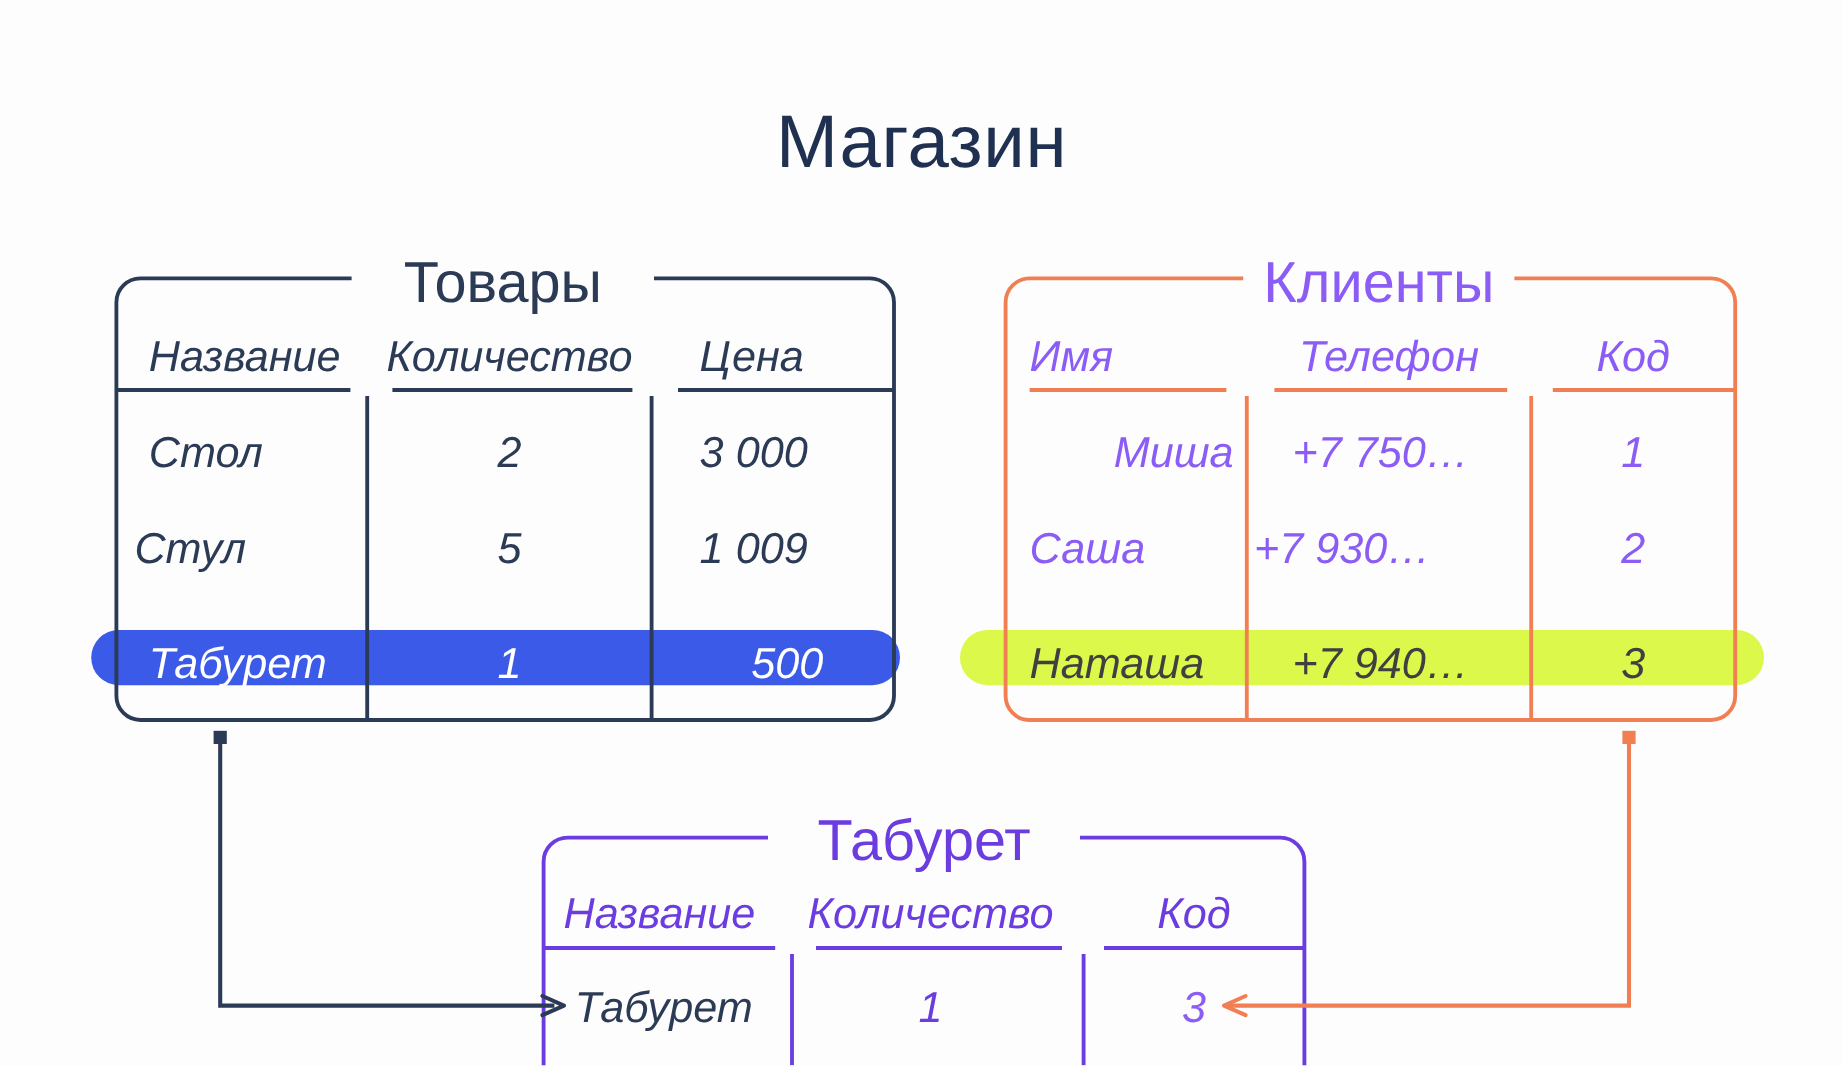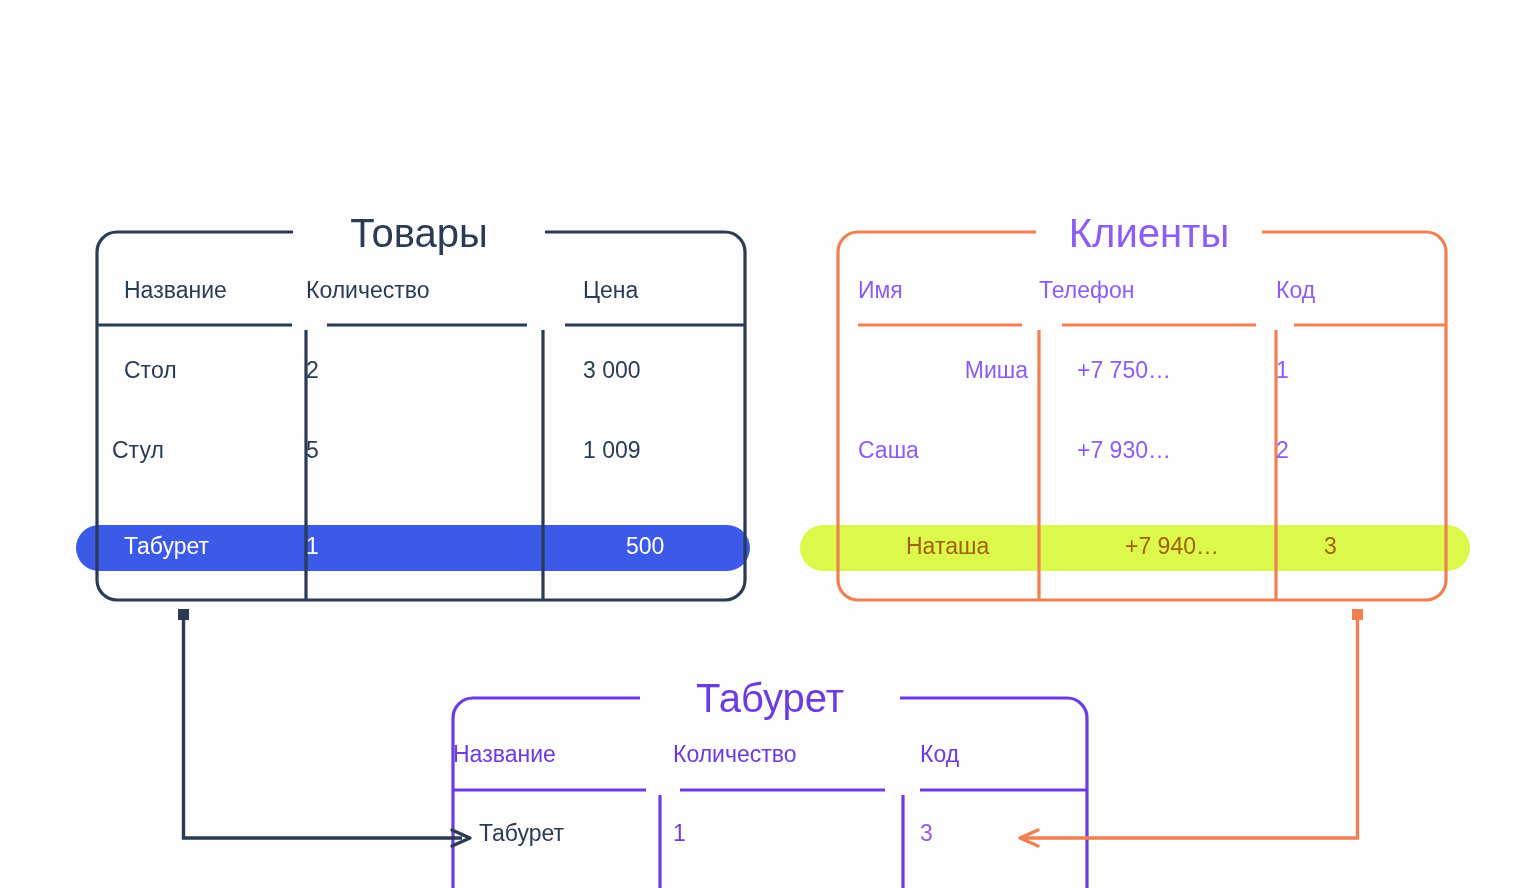--- a/index.html
+++ b/index.html
@@ -45,50 +45,52 @@
   }
   #pill-taburet { left: 76px;  top: 525px; width: 674px; height: 46px; background: #3c5ae8; }
   #pill-natasha { left: 800px; top: 525px; width: 670px; height: 46px; background: #dcf84a; }
 
   
   .table-block { position: absolute; }
 
   .tbl-caption {
     position: absolute;
     text-align: center;
-    font-size: 40px;
+    font-size: 48px;
     font-weight: 400;
     line-height: 1;
     background: #fdfdfd;
     padding: 0 10px;
     white-space: nowrap;
   }
 
   .cell {
     position: absolute;
-    font-size: 23px;
+    font-size: 36px;
     font-weight: 400;
     line-height: 1;
     white-space: nowrap;
+    font-style: italic;
   }
   .cell.c-left   { text-align: left; }
-  .cell.c-center { text-align: left; }
+  .cell.c-center { text-align: center; }
 
   
   .theme-navy   { color: #2b3a55; }
   .theme-orange { color: #8b5cf6; }
   .theme-purple { color: #6b3ce0; }
   .on-pill-light { color: #ffffff; }
-  .on-pill-dark  { color: #a16207; margin-left: 48px; }
+  .on-pill-dark  { color: #404040; }
 </style>
 </head>
 <body>
 
 <div id="stage">
 
+  <div id="page-title">Магазин</div>
 
   <div class="row-pill" id="pill-taburet"></div>
   <div class="row-pill" id="pill-natasha"></div>
 
   <svg id="vector-layer" viewBox="0 0 1536 888">
 
     <g stroke="#2b3a55" stroke-width="3.2" fill="none" stroke-linecap="round">
 
       <path d="M 293 232 L 117 232 A 20 20 0 0 0 97 252
                L 97 580 A 20 20 0 0 0 117 600
@@ -177,21 +179,21 @@
 
     <div class="cell c-left theme-orange" style="left:858px;  top:279px; width:170px;">Имя</div>
     <div class="cell c-center theme-orange" style="left:1039px; top:279px; width:237px;">Телефон</div>
     <div class="cell c-center theme-orange" style="left:1276px; top:279px; width:170px;">Код</div>
 
     <div class="cell c-left theme-orange" style="left:858px;  top:359px; width:170px;text-align:right;">Миша</div>
     <div class="cell c-left theme-orange" style="left:1077px; top:359px; width:190px;">+7 750…</div>
     <div class="cell c-center theme-orange" style="left:1276px; top:359px; width:170px;">1</div>
 
     <div class="cell c-left theme-orange" style="left:858px;  top:439px; width:170px;">Саша</div>
-    <div class="cell c-left theme-orange" style="left:1077px; top:439px; width:190px;">+7 930…</div>
+    <div class="cell c-left theme-orange" style="left:1045px; top:439px; width:190px;">+7 930…</div>
     <div class="cell c-center theme-orange" style="left:1276px; top:439px; width:170px;">2</div>
 
     <div class="cell c-left on-pill-dark" style="left:858px;  top:535px; width:180px;">Наташа</div>
     <div class="cell c-left on-pill-dark" style="left:1077px; top:535px; width:190px;">+7 940…</div>
     <div class="cell c-center on-pill-dark" style="left:1276px; top:535px; width:170px;">3</div>
   </div>
 
   <div class="table-block">
     <div class="tbl-caption theme-purple" style="left:640px; top:678px; width:260px;">Табурет</div>
 

